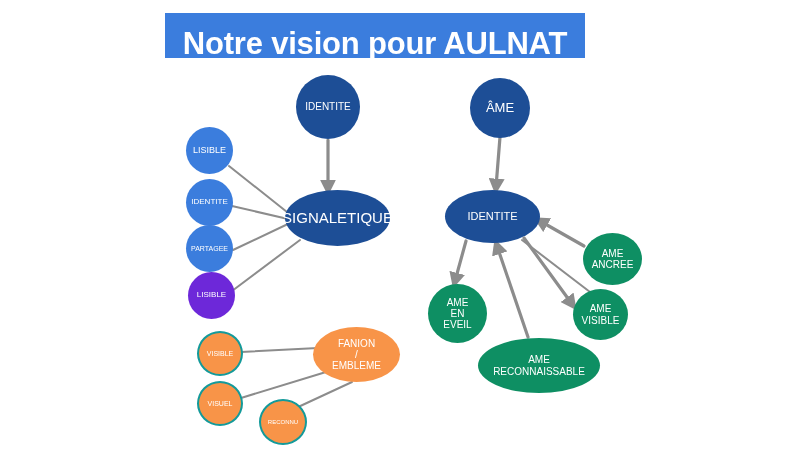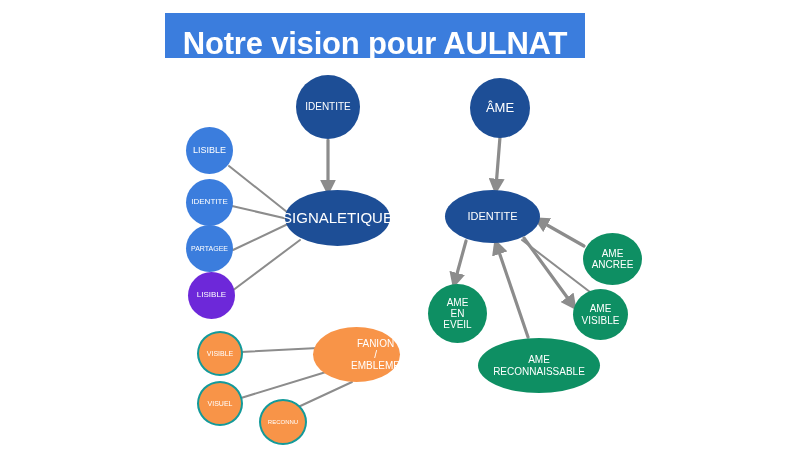--- a/index.html
+++ b/index.html
@@ -118,21 +118,21 @@
       </div>
       <div class="node ellipse" style="left: 428px; top: 284px; width: 59px; height: 59px; background: rgb(14, 143, 99); font-size: 10px;">
         <span>AME
 EN
 EVEIL</span>
       </div>
       <div class="node ellipse" style="left: 478px; top: 338px; width: 122px; height: 55px; background: rgb(14, 143, 99); font-size: 10px;">
         <span>AME
 RECONNAISSABLE</span>
       </div>
-      <div class="node ellipse" style="left: 313px; top: 327px; width: 87px; height: 55px; background: rgb(248, 148, 72); font-size: 10px; justify-content: flex-end;">
+      <div class="node ellipse" style="left: 313px; top: 327px; width: 87px; height: 55px; background: rgb(248, 148, 72); font-size: 10px;">
         <span>FANION
 /
 EMBLEME</span>
       </div>
       <div class="node ellipse" style="left: 197px; top: 331px; width: 46px; height: 45px; background: rgb(248, 148, 72); font-size: 7px; border: 2px solid rgb(19, 154, 154);">
         <span>VISIBLE</span>
       </div>
       <div class="node ellipse" style="left: 197px; top: 381px; width: 46px; height: 45px; background: rgb(248, 148, 72); font-size: 7px; border: 2px solid rgb(19, 154, 154);">
         <span>VISUEL</span>
       </div>

